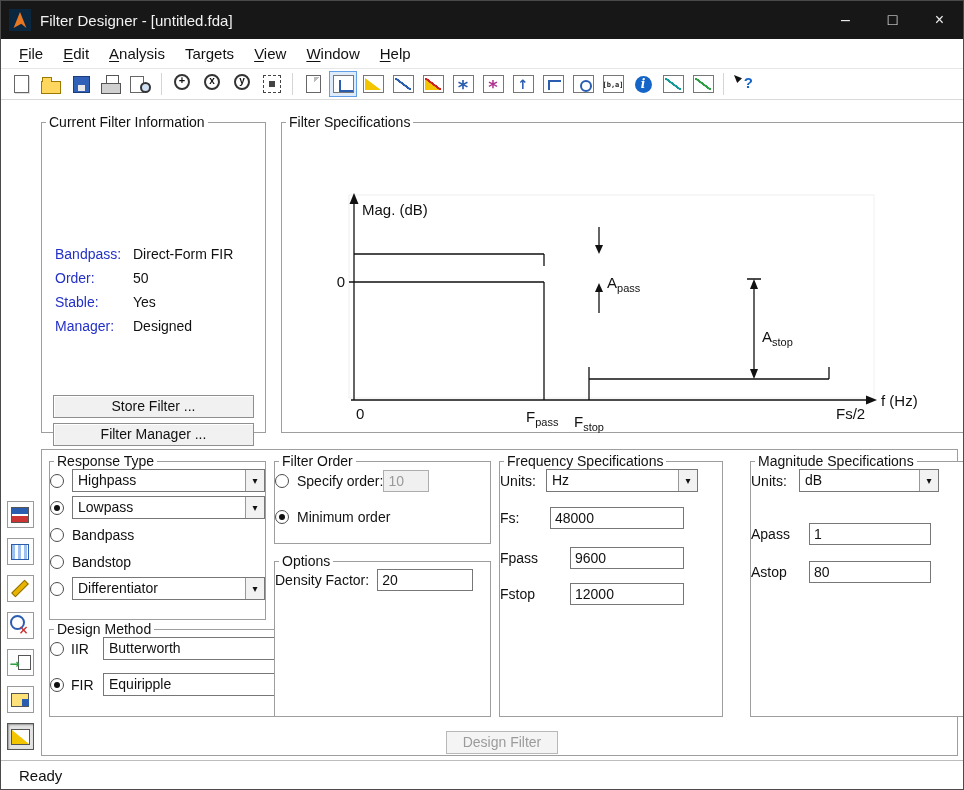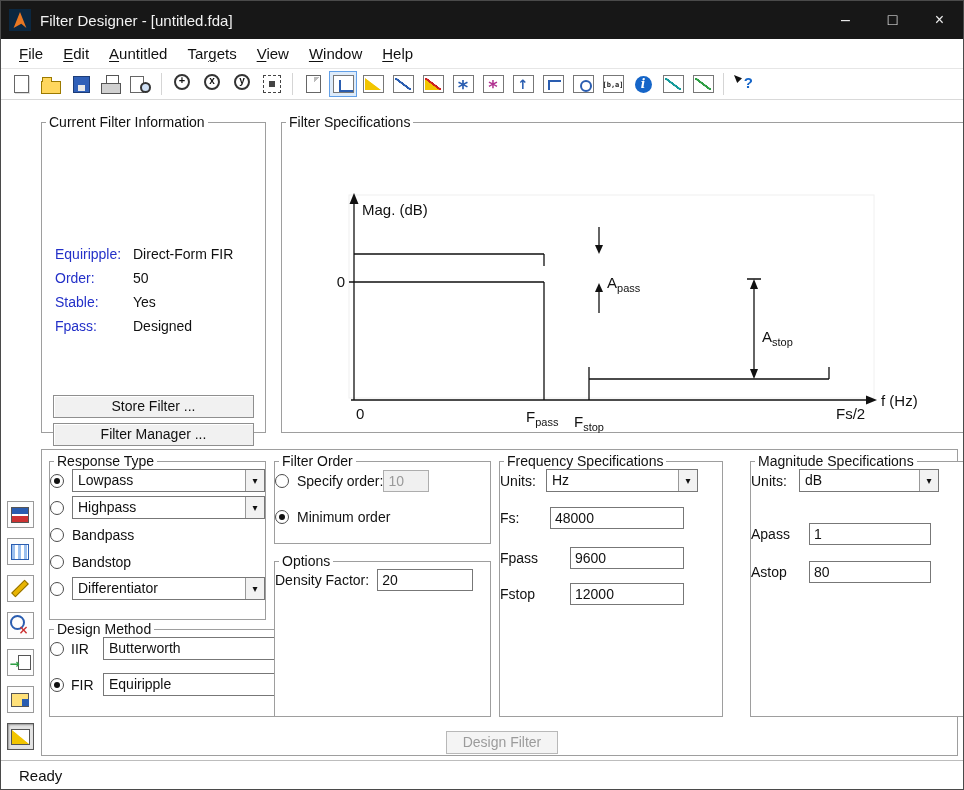--- a/index.html
+++ b/index.html
@@ -164,21 +164,21 @@
     <div class="win-controls">
       <div class="win-btn">–</div>
       <div class="win-btn">□</div>
       <div class="win-btn">×</div>
     </div>
   </div>
 
   <div class="menubar">
     <span class="menu-item"><span></span><u>F</u><span>ile</span></span>
     <span class="menu-item"><span></span><u>E</u><span>dit</span></span>
-    <span class="menu-item"><span></span><u>A</u><span>untitled</span></span>
+    <span class="menu-item"><span></span><u>A</u><span>nalysis</span></span>
     <span class="menu-item"><span>Tar</span><u>g</u><span>ets</span></span>
     <span class="menu-item"><span></span><u>V</u><span>iew</span></span>
     <span class="menu-item"><span></span><u>W</u><span>indow</span></span>
     <span class="menu-item"><span></span><u>H</u><span>elp</span></span>
   </div>
 
   <div class="toolbar">
     <div class="tb tb-new"></div>
     <div class="tb tb-open"></div>
     <div class="tb tb-save"></div>
@@ -223,27 +223,27 @@
       <div class="rb rb-import"></div>
       <div class="rb rb-realize"></div>
       <div class="rb rb-design pressed"></div>
     </div>
 
     <div class="main">
 
       <fieldset class="fs-info">
         <legend>Current Filter Information</legend>
         <div class="info-rows">
-          <span class="info-label">Equiripple:</span>
+          <span class="info-label">Bandpass:</span>
           <span>Direct-Form FIR</span>
           <span class="info-label">Order:</span>
           <span>50</span>
           <span class="info-label">Stable:</span>
           <span>Yes</span>
-          <span class="info-label">Fpass:</span>
+          <span class="info-label">Manager:</span>
           <span>Designed</span>
         </div>
         <button class="btn btn-mgr">Filter Manager ...</button>
         <button class="btn btn-store">Store Filter ...</button>
       </fieldset>
 
       <fieldset class="fs-spec">
         <legend>Filter Specifications</legend>
         <svg width="678" height="292" viewBox="0 0 678 292">
           <rect x="64" y="50" width="525" height="203" fill="#ffffff" stroke="#f0f0f0"></rect>
@@ -274,30 +274,30 @@
           <text x="551" y="274">Fs/2</text>
           <text x="596" y="261">f (Hz)</text>
         </svg>
       </fieldset>
 
       <div class="panel">
 
         <fieldset class="fs-response">
           <legend>Response Type</legend>
           <div class="rt-row">
+            <div class="radio"></div>
+            <div class="combo">
+              <span class="combo-text">Highpass</span>
+              <span class="combo-arrow"></span>
+            </div>
+          </div>
+          <div class="rt-row">
             <div class="radio checked"></div>
             <div class="combo">
               <span class="combo-text">Lowpass</span>
-              <span class="combo-arrow"></span>
-            </div>
-          </div>
-          <div class="rt-row">
-            <div class="radio"></div>
-            <div class="combo">
-              <span class="combo-text">Highpass</span>
               <span class="combo-arrow"></span>
             </div>
           </div>
           <div class="rt-row">
             <div class="radio"></div>
             <span class="rlabel">Bandpass</span>
           </div>
           <div class="rt-row">
             <div class="radio"></div>
             <span class="rlabel">Bandstop</span>

